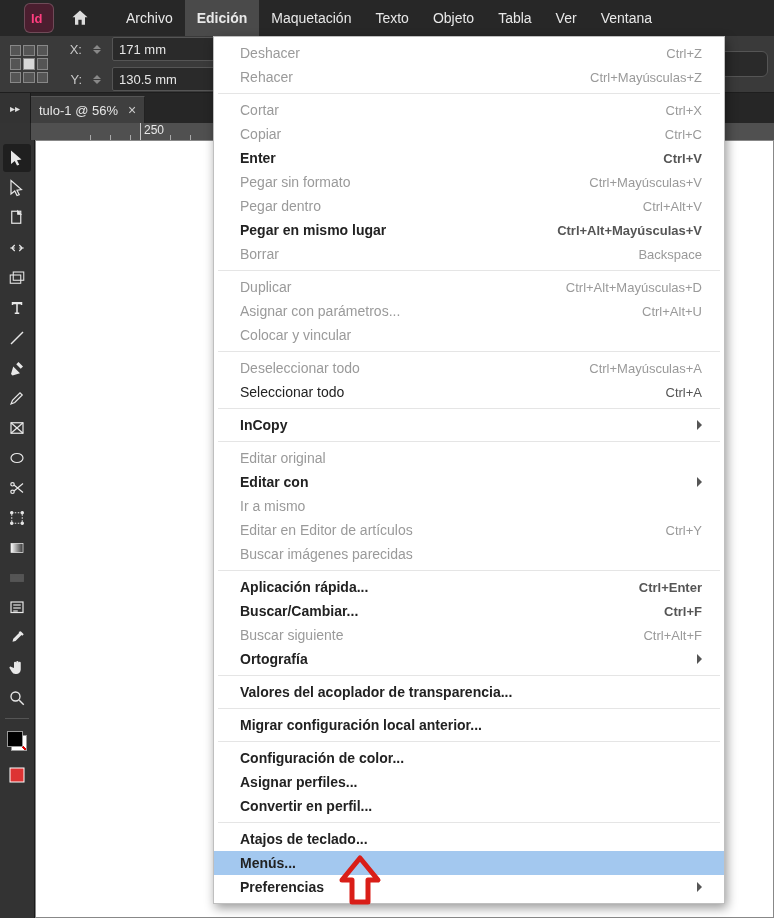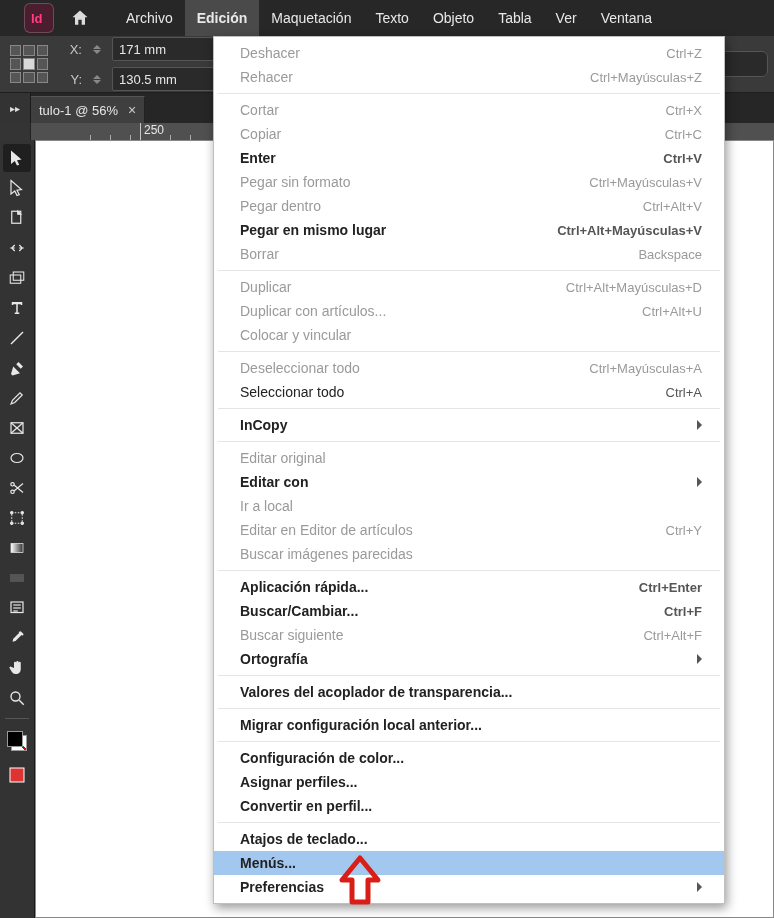--- a/index.html
+++ b/index.html
@@ -341,21 +341,21 @@
     <div class="dd-row dim">
       <span>Borrar</span>
       <span class="sc">Backspace</span>
     </div>
     <div class="dd-sep"></div>
     <div class="dd-row dim">
       <span>Duplicar</span>
       <span class="sc">Ctrl+Alt+Mayúsculas+D</span>
     </div>
     <div class="dd-row dim">
-      <span>Duplicar con artículos...</span>
+      <span>Asignar con parámetros...</span>
       <span class="sc">Ctrl+Alt+U</span>
     </div>
     <div class="dd-row dim">
       <span>Colocar y vincular</span>
     </div>
     <div class="dd-sep"></div>
     <div class="dd-row dim">
       <span>Deseleccionar todo</span>
       <span class="sc">Ctrl+Mayúsculas+A</span>
     </div>
@@ -370,21 +370,21 @@
     </div>
     <div class="dd-sep"></div>
     <div class="dd-row dim">
       <span>Editar original</span>
     </div>
     <div class="dd-row bold">
       <span>Editar con</span>
       <span class="arrow"></span>
     </div>
     <div class="dd-row dim">
-      <span>Ir a local</span>
+      <span>Ir a mismo</span>
     </div>
     <div class="dd-row dim">
       <span>Editar en Editor de artículos</span>
       <span class="sc">Ctrl+Y</span>
     </div>
     <div class="dd-row dim">
       <span>Buscar imágenes parecidas</span>
     </div>
     <div class="dd-sep"></div>
     <div class="dd-row bold">

